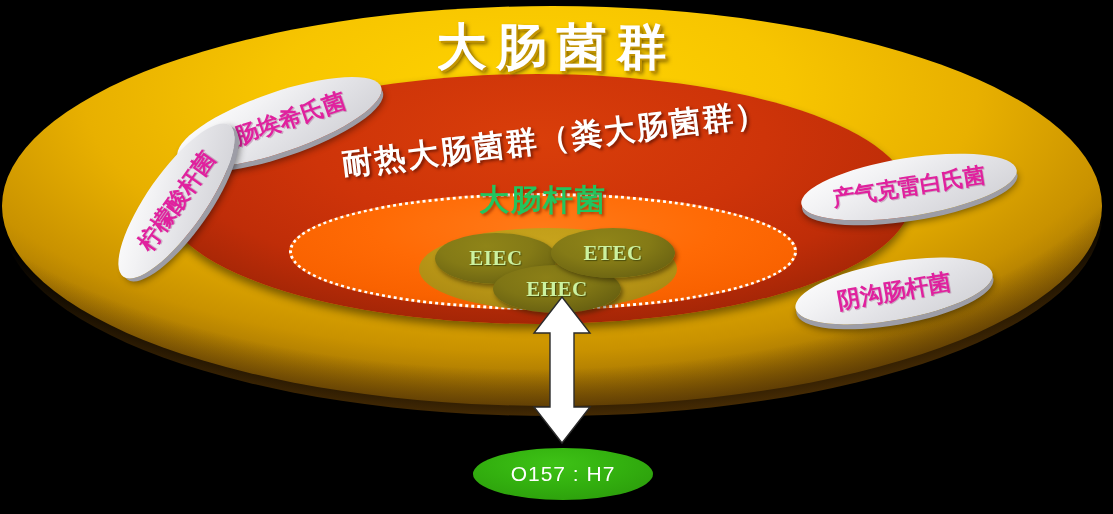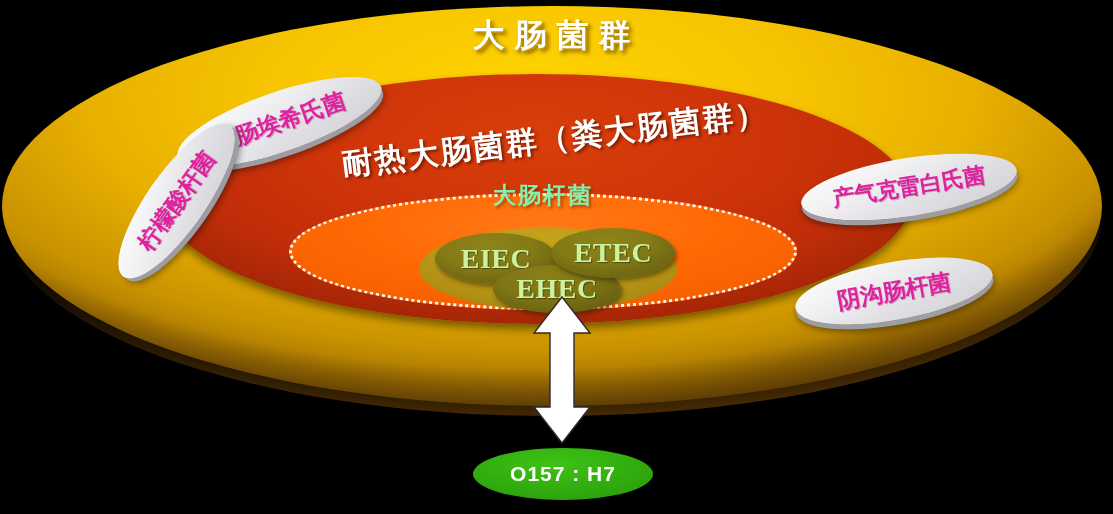--- a/index.html
+++ b/index.html
@@ -104,21 +104,21 @@
   
   .blob {
     position: absolute;
     border-radius: 50%;
     display: flex;
     align-items: center;
     justify-content: center;
     color: #ccf2a0;
     font-family: "Liberation Serif", serif;
     font-weight: bold;
-    font-size: 28px;
+    font-size: 21px;
     letter-spacing: 0.5px;
     text-shadow: 1px 1px 1px rgba(30,40,0,0.55);
   }
   #blob-eiec {
     left: 435px;
     top: 233px;
     width: 122px;
     height: 51px;
     background:
       radial-gradient(ellipse 84% 96% at 42% 26%,
@@ -157,21 +157,21 @@
 
   
   #title-main {
     position: absolute;
     left: 0;
     top: 14px;
     width: 1113px;
     text-align: center;
     font-family: "DejaVu Serif", "Liberation Serif", serif;
     font-weight: bold;
-    font-size: 32px;
+    font-size: 50px;
     letter-spacing: 10px;
     color: #ffffff;
     text-shadow:
       2px 2px 0 #c39400,
       3px 3px 4px rgba(60,40,0,0.75);
     z-index: 9;
   }
   #title-ring2 {
     position: absolute;
     left: 205px;
@@ -188,23 +188,23 @@
     z-index: 9;
   }
   #title-ring3 {
     position: absolute;
     left: 343px;
     top: 180px;
     width: 400px;
     text-align: center;
     font-family: "DejaVu Serif", "Liberation Serif", serif;
     font-weight: bold;
-    font-size: 23px;
+    font-size: 30px;
     letter-spacing: 2px;
-    color: #86efac;
+    color: #22c55e;
     text-shadow: 2px 2px 3px rgba(120,30,0,0.6);
     z-index: 9;
   }
 
   
   .callout {
     position: absolute;
     border-radius: 50%;
     background:
       linear-gradient(160deg,
@@ -264,21 +264,21 @@
         #33b00f 45%,
         #2da00c 78%,
         #25900a 100%);
     display: flex;
     align-items: center;
     justify-content: center;
     z-index: 14;
   }
   #node-o157 span {
     font-family: "Liberation Sans", sans-serif;
-    font-weight: bold;
+    font-weight: normal;
     font-size: 21px;
     color: #ffffff;
     letter-spacing: 1px;
   }
 </style>
 </head>
 <body>
 
 <div id="stage">
 

